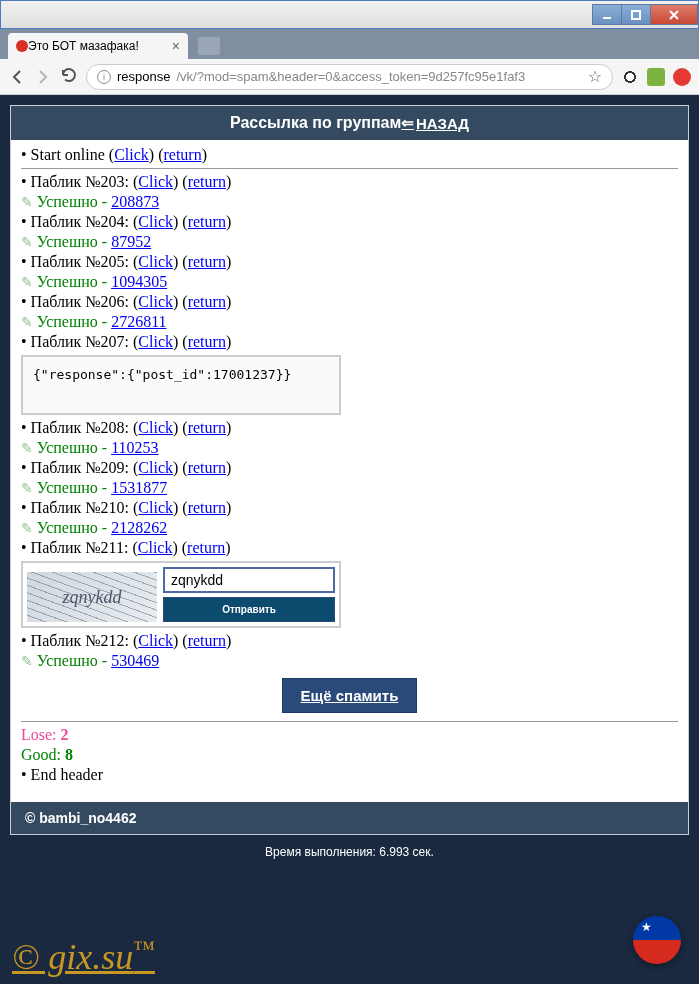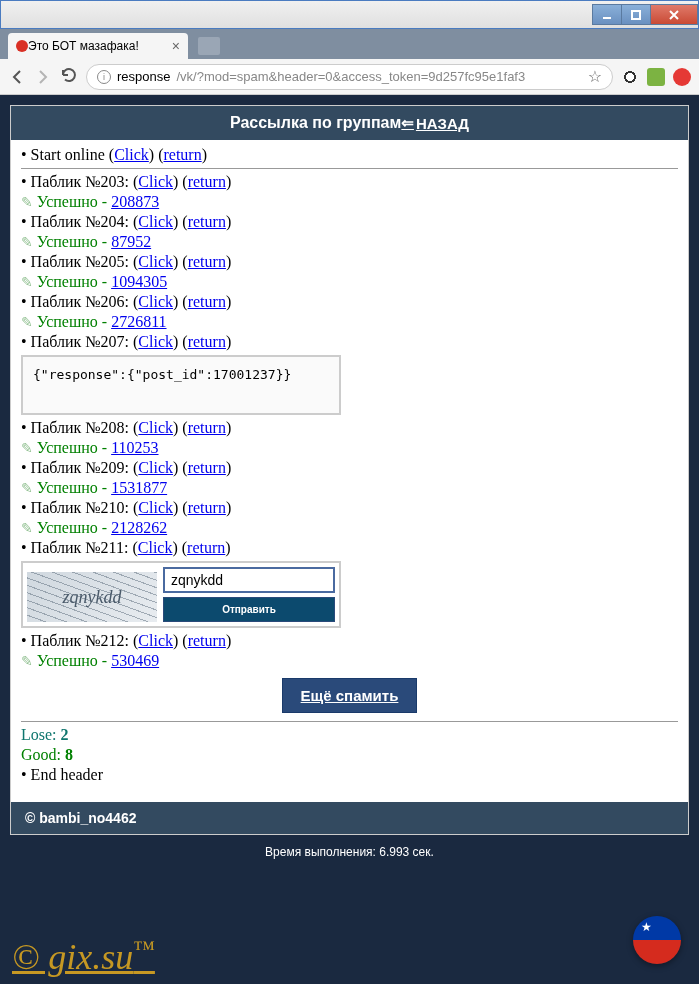--- a/index.html
+++ b/index.html
@@ -44,21 +44,21 @@
 .success { color:#008000; }
 .success::before { content:'✎'; color:#8fbf8f; margin-right:4px; font-size:14px; }
 .respbox { border:2px solid #ccc; background:#fafafa; padding:10px; font-family:monospace; font-size:13px; margin:4px 0; min-height:60px; width:320px; }
 .captcha-wrap { border:2px solid #ccc; padding:4px; display:flex; gap:6px; width:320px; margin:4px 0; align-items:flex-end; }
 .captcha-img { width:130px; height:50px; background:linear-gradient(135deg,#d0d8df,#e8ecf0); position:relative; font-style:italic; color:#4a5a6a; display:flex; align-items:center; justify-content:center; font-family:cursive; font-size:18px; overflow:hidden; }
 .captcha-img::before { content:''; position:absolute; inset:0; background:repeating-linear-gradient(20deg,transparent,transparent 6px,#5a6a7a 6px,#5a6a7a 7px); opacity:.5; }
 .captcha-right { flex:1; display:flex; flex-direction:column; gap:4px; }
 .captcha-right input { border:2px solid #4a6aa0; padding:3px 6px; font-size:14px; width:100%; }
 .captcha-right button { background:#0c4a6e; color:#fff; border:1px solid #2a4a7a; padding:6px; font-weight:bold; font-size:10px; cursor:pointer; }
 .spam-btn { display:block; margin:8px auto; background:#2a4a7a; color:#fff; border:1px solid #1a3a6a; padding:8px 18px; font-size:15px; font-weight:bold; text-align:center; text-decoration:underline; cursor:pointer; }
-.lose { color:#0f766e; }
+.lose { color:#ec4899; }
 .good { color:#008000; }
 .panel-footer { background:#334a60; color:#fff; padding:8px 14px; font-weight:bold; font-size:14px; }
 .exec-time { color:#fff; text-align:center; font-size:12px; margin-top:10px; }
 
 .watermark { position:absolute; bottom:6px; left:12px; color:#d9a520; font-family:Georgia,serif; font-style:italic; font-size:36px; opacity:.9;text-decoration:underline; }
 .watermark .tm { font-size:22px; vertical-align:super; font-style:normal; }
 .flag { position:absolute; bottom:20px; right:18px; width:48px; height:48px; border-radius:50%; overflow:hidden; box-shadow:0 2px 6px rgba(0,0,0,.4); }
 .flag .top { background:#0039a6; height:50%; position:relative; }
 .flag .top::after { content:'★'; color:#fff; position:absolute; left:8px; top:4px; font-size:12px; }
 .flag .bot { background:#d52b1e; height:50%; }

